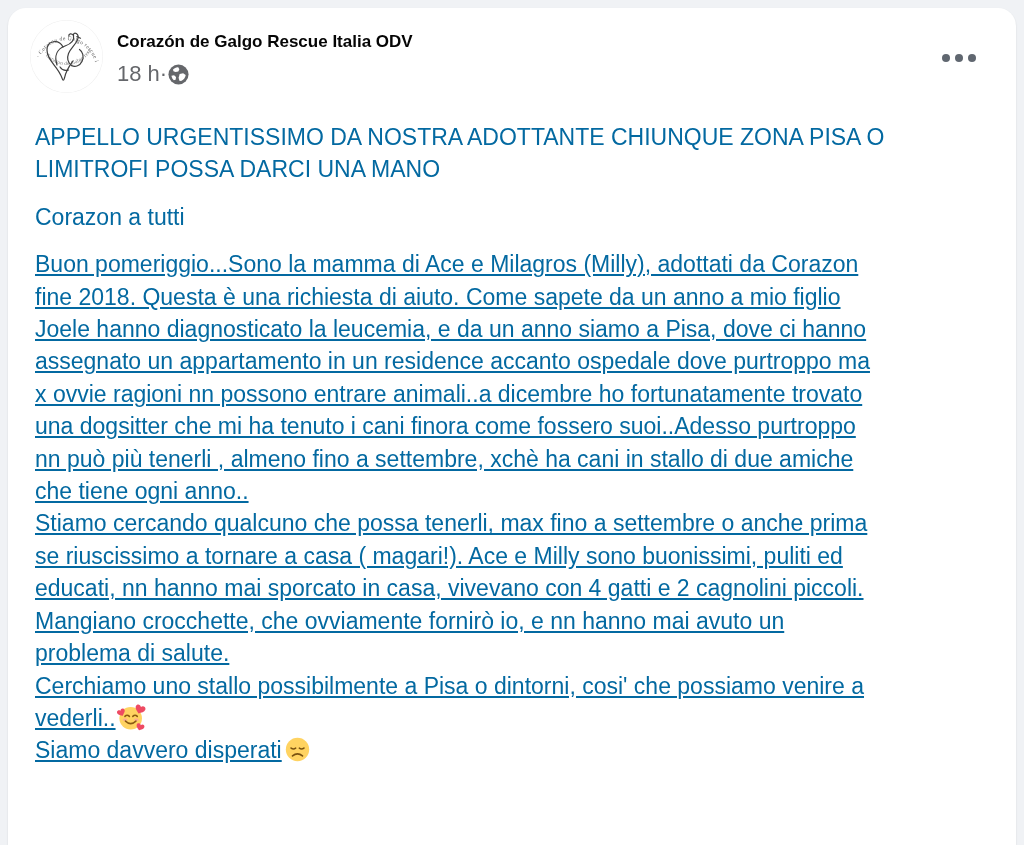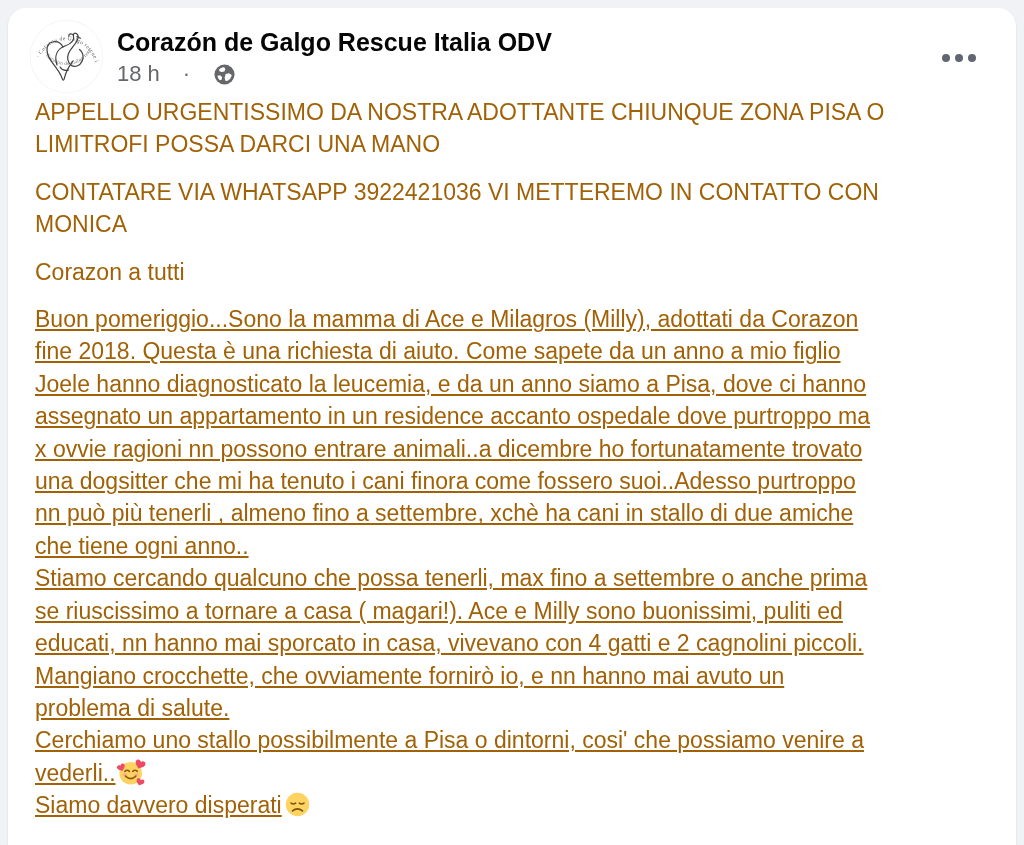--- a/index.html
+++ b/index.html
@@ -30,30 +30,30 @@
     width:73px;height:73px;
     border-radius:50%;
     flex:0 0 auto;
     cursor:pointer;
     background:#fff;
     box-shadow:inset 0 0 0 1px rgba(0,0,0,.07);
   }
   .avatar svg{display:block;}
   .head-meta{margin-left:14px;}
   .page-name{
-    font-size:25px;
+    font-size:17px;
     font-weight:700;
     color:#050505;
     line-height:30px;
     cursor:pointer;
   }
   .timestamp-row{
     display:flex;
     align-items:center;
-    gap:23px;
+    gap:0;
     margin-top:5px;
     color:#65676B;
     font-size:22px;
     line-height:24px;
   }
   .timestamp-row .ts{cursor:pointer;}
   .globe{display:block;}
   .menu{
     position:absolute;
     top:28px;right:7px;
@@ -62,24 +62,24 @@
     padding:6px;
     border-radius:8px;
     cursor:pointer;
   }
   .menu .dot{
     width:8px;height:8px;
     border-radius:50%;
     background:#606770;
   }
   .post-content{
-    margin-top:3px;
+    margin-top:28px;
     font-size:23px;
     line-height:32.4px;
-    color:#a16207;
+    color:#0369a1;
   }
   .post-content p{
     margin:0 0 15px;
     white-space:pre-wrap;
   }
   .post-content p.last{margin-bottom:0;text-decoration:underline;}
   .emoji{
     display:inline-block;
     vertical-align:-6px;
     margin:0 1px;
@@ -135,22 +135,20 @@
         <span class="dot"></span>
         <span class="dot"></span>
         <span class="dot"></span>
       </div>
 
     </header>
 
     <div class="post-content">
       <p>APPELLO URGENTISSIMO DA NOSTRA ADOTTANTE CHIUNQUE ZONA PISA O
 LIMITROFI POSSA DARCI UNA MANO</p>
-      <p>CONTATARE VIA WHATSAPP 3922421036 VI METTEREMO IN CONTATTO CON
-MONICA</p>
       <p>Corazon a tutti</p>
       <p class="last"><span>Buon pomeriggio...Sono la mamma di Ace e Milagros (Milly), adottati da Corazon
 fine 2018. Questa è una richiesta di aiuto. Come sapete da un anno a mio figlio
 Joele hanno diagnosticato la leucemia, e da un anno siamo a Pisa, dove ci hanno
 assegnato un appartamento in un residence accanto ospedale dove purtroppo ma
 x ovvie ragioni nn possono entrare animali..a dicembre ho fortunatamente trovato
 una dogsitter che mi ha tenuto i cani finora come fossero suoi..Adesso purtroppo
 nn può più tenerli , almeno fino a settembre, xchè ha cani in stallo di due amiche
 che tiene ogni anno..
 Stiamo cercando qualcuno che possa tenerli, max fino a settembre o anche prima

